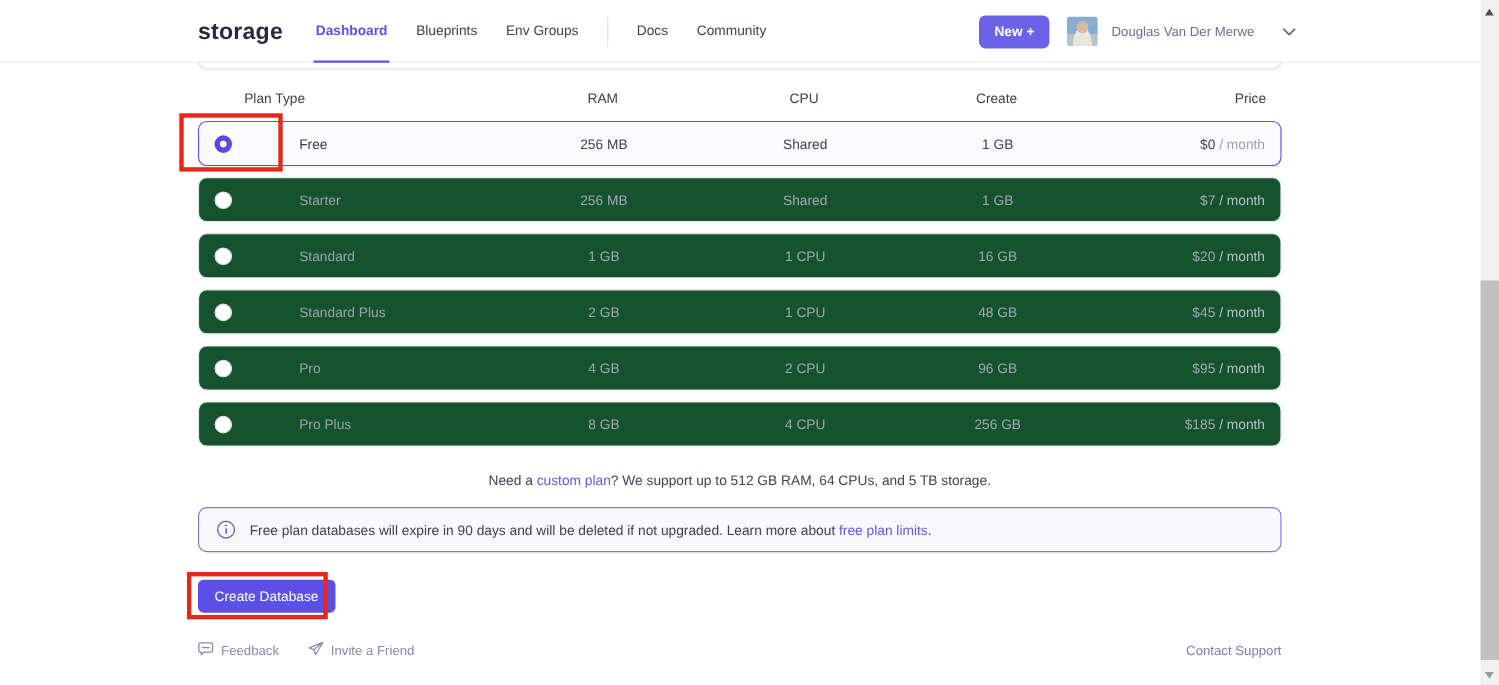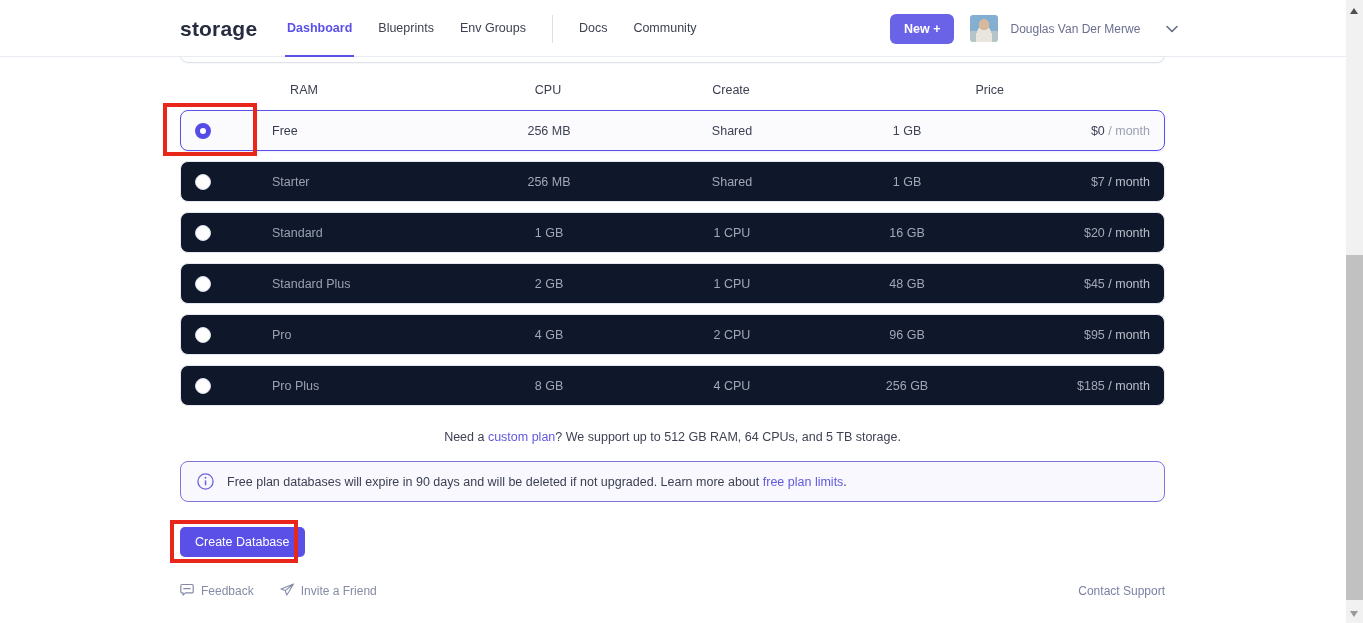--- a/index.html
+++ b/index.html
@@ -51,21 +51,21 @@
 
   .table-head { position:absolute; left:180px; top:83px; width:985px;
     display:grid; grid-template-columns:248px 240px 126px 224px 1fr;
     font-size:12.5px; color:#3a3f50; font-weight:500; }
   .th-plan { padding-left:42px; text-align:left; }
   .th-c { text-align:center; }
   .th-r { text-align:right; padding-right:14px; }
 
   .plan-rows { position:absolute; left:180px; top:110px; width:985px; }
   .plan-row { position:relative; width:985px; height:41px; margin-bottom:10px;
-    border:1px solid #e5e8f0; border-radius:8px; background:#0f172a;
+    border:1px solid #e5e8f0; border-radius:8px; background:#14532d;
     display:grid; grid-template-columns:248px 240px 126px 224px 1fr;
     align-items:center; cursor:pointer;
     font-size:12.5px; color:#a2a7b5; }
   .plan-row.selected { border-color:#5a50e8; background:#fbfbfe;
     box-shadow:0 1px 2px rgba(90,80,232,.10); color:#3d4254; }
   .cell-plan { display:flex; align-items:center; padding-left:14px;gap:48px; }
   .radio { width:16px; height:16px; border-radius:50%; background:#fff;
     border:1.5px solid #d9dce8; flex:0 0 16px; }
   .plan-row.selected .radio { border:5px solid #554ce5; }
   .plan-name { margin-left:13px; color:#9aa0af; }
@@ -128,20 +128,21 @@
       <div class="user-name">Douglas Van Der Merwe</div>
       <div class="chev">
         <svg width="12" height="8" viewBox="0 0 12 8">
             <path d="M1 1.5 L6 6.5 L11 1.5" fill="none" stroke="#666c85" stroke-width="1.6" stroke-linecap="round" stroke-linejoin="round"></path>
           </svg>
       </div>
     </div>
   </div>
 
   <div class="table-head">
+    <div class="th-plan">Plan Type</div>
     <div class="th-c">RAM</div>
     <div class="th-c">CPU</div>
     <div class="th-c">Create</div>
     <div class="th-r">Price</div>
   </div>
 
   <div class="plan-rows">
       <div class="plan-row selected">
       <div class="cell-plan">
         <span class="radio"></span>

